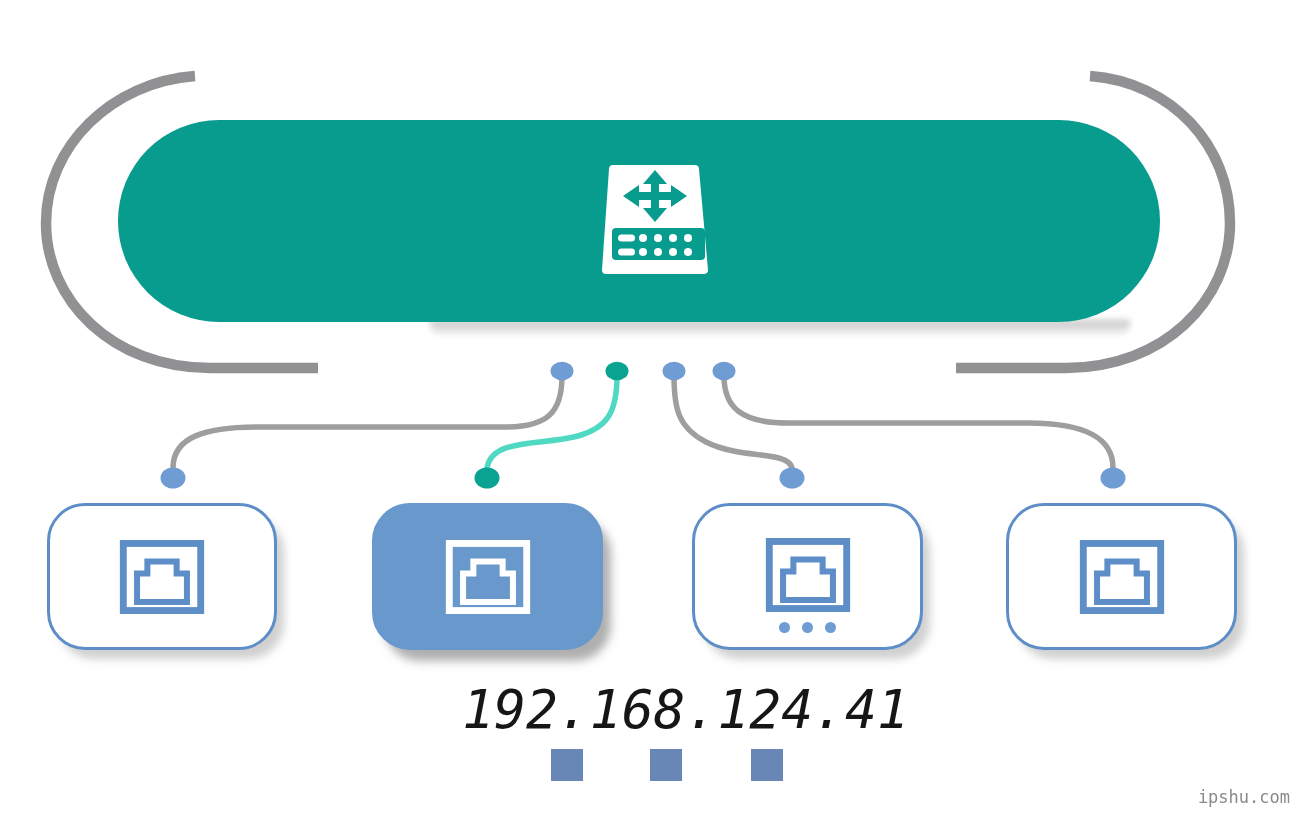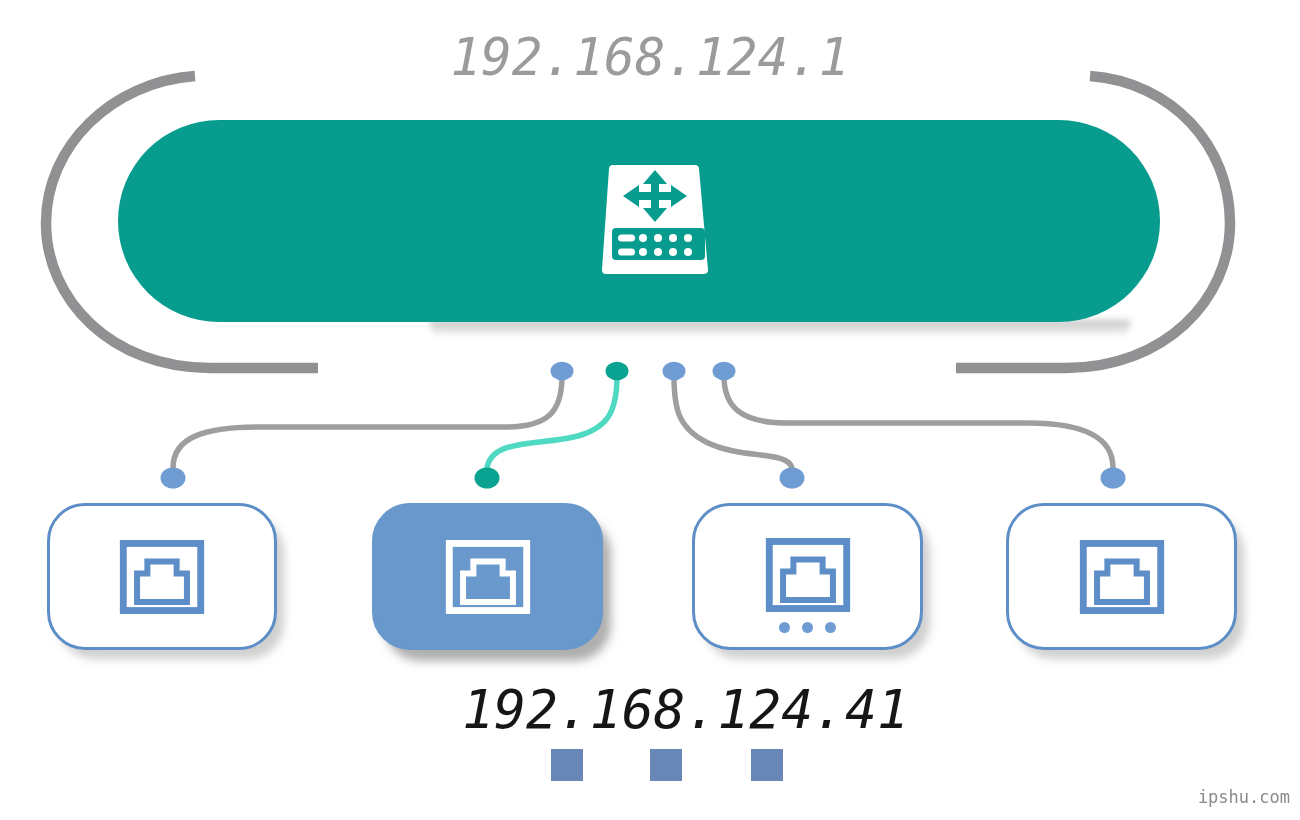--- a/index.html
+++ b/index.html
@@ -71,21 +71,20 @@
   .watermark{
     position:absolute;right:10px;bottom:13px;
     font-size:17px;
   }
 </style>
 </head>
 <body>
 
 <div class="canvas">
 
-  <div class="gateway-ip" style="color: rgb(155, 155, 155);">192.168.124.1</div>
 
   <div class="pill-shadow"></div>
 
   <div class="pill" style="background-color: rgb(8, 156, 142);">
     <svg class="switch-icon" viewBox="0 0 116 112">
       <path d="M16,6 H98 L107,107 H9 Z" stroke-width="8" stroke-linejoin="round" fill="#ffffff" stroke="#ffffff"></path>
       <path d="M58,7 L70,21 L62,21 L62,29 L74,29 L74,22 L90,33 L74,44 L74,37 L62,37 L62,45 L70,45 L58,59 L46,45 L54,45 L54,37 L42,37 L42,44 L26,33 L42,22 L42,29 L54,29 L54,21 L46,21 Z" fill="#089c8e"></path>
       <rect x="15" y="65" width="93" height="32" rx="4" fill="#089c8e"></rect>
       <rect x="21" y="71.5" width="17" height="7" rx="3.5" fill="#ffffff"></rect>
       <rect x="21" y="85.5" width="17" height="7" rx="3.5" fill="#ffffff"></rect>

